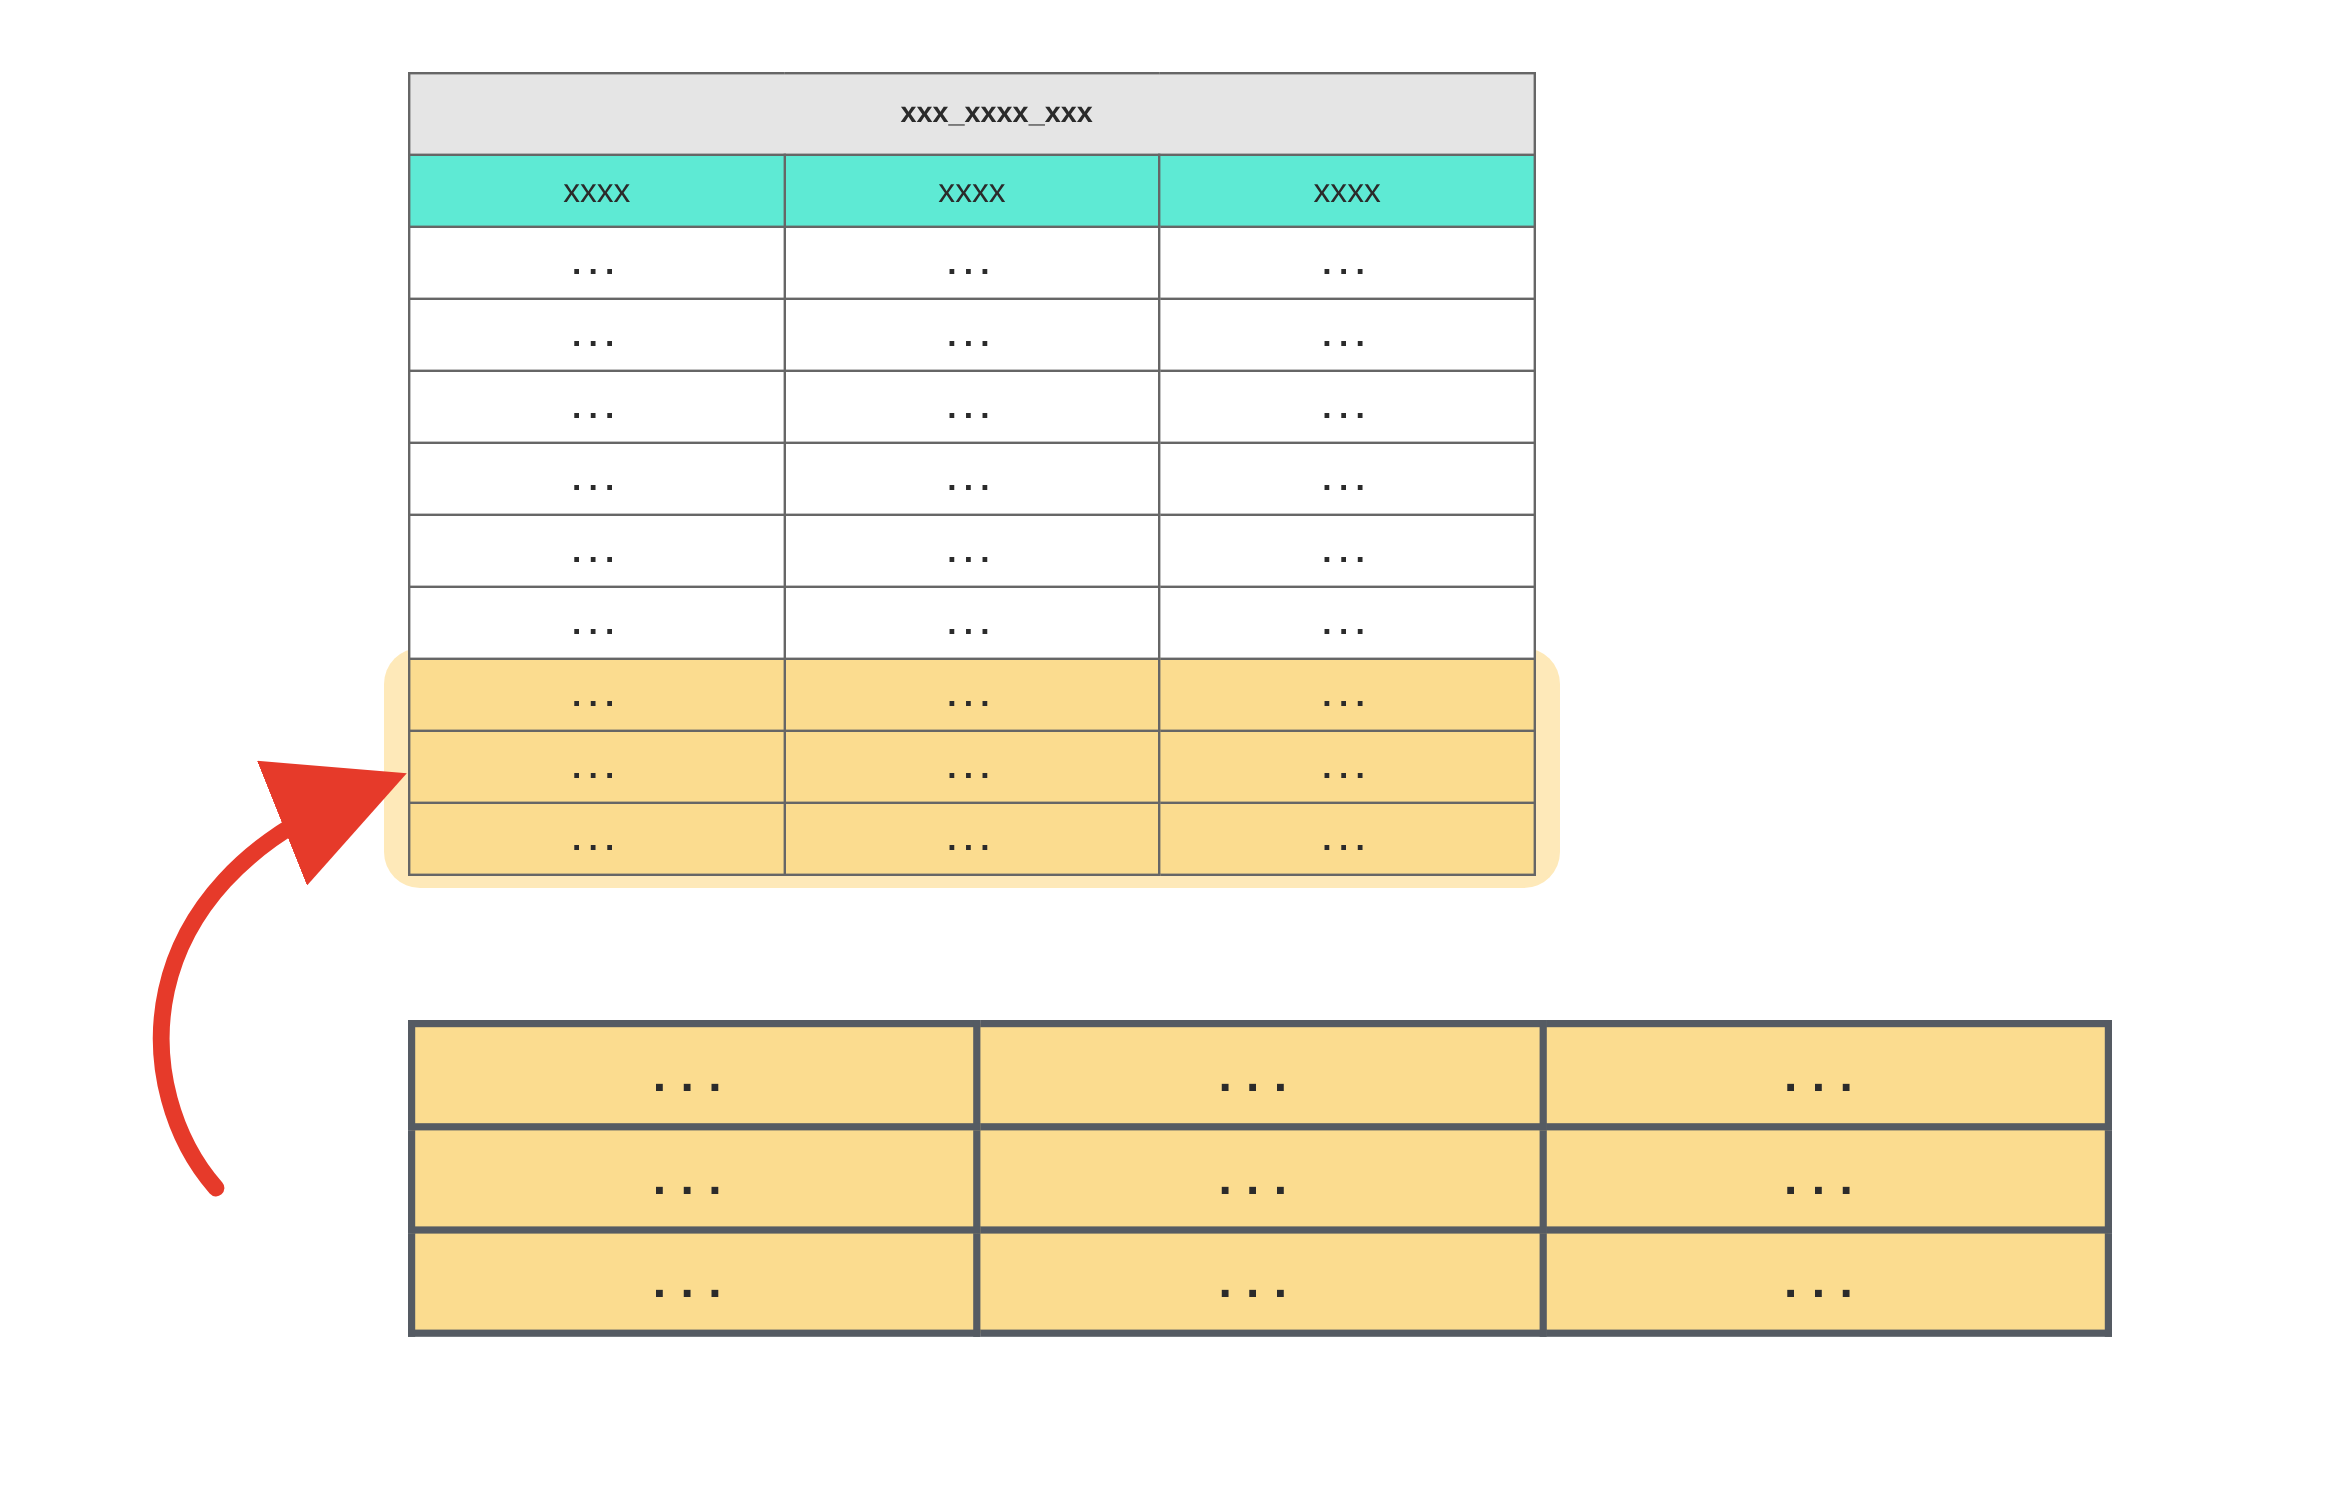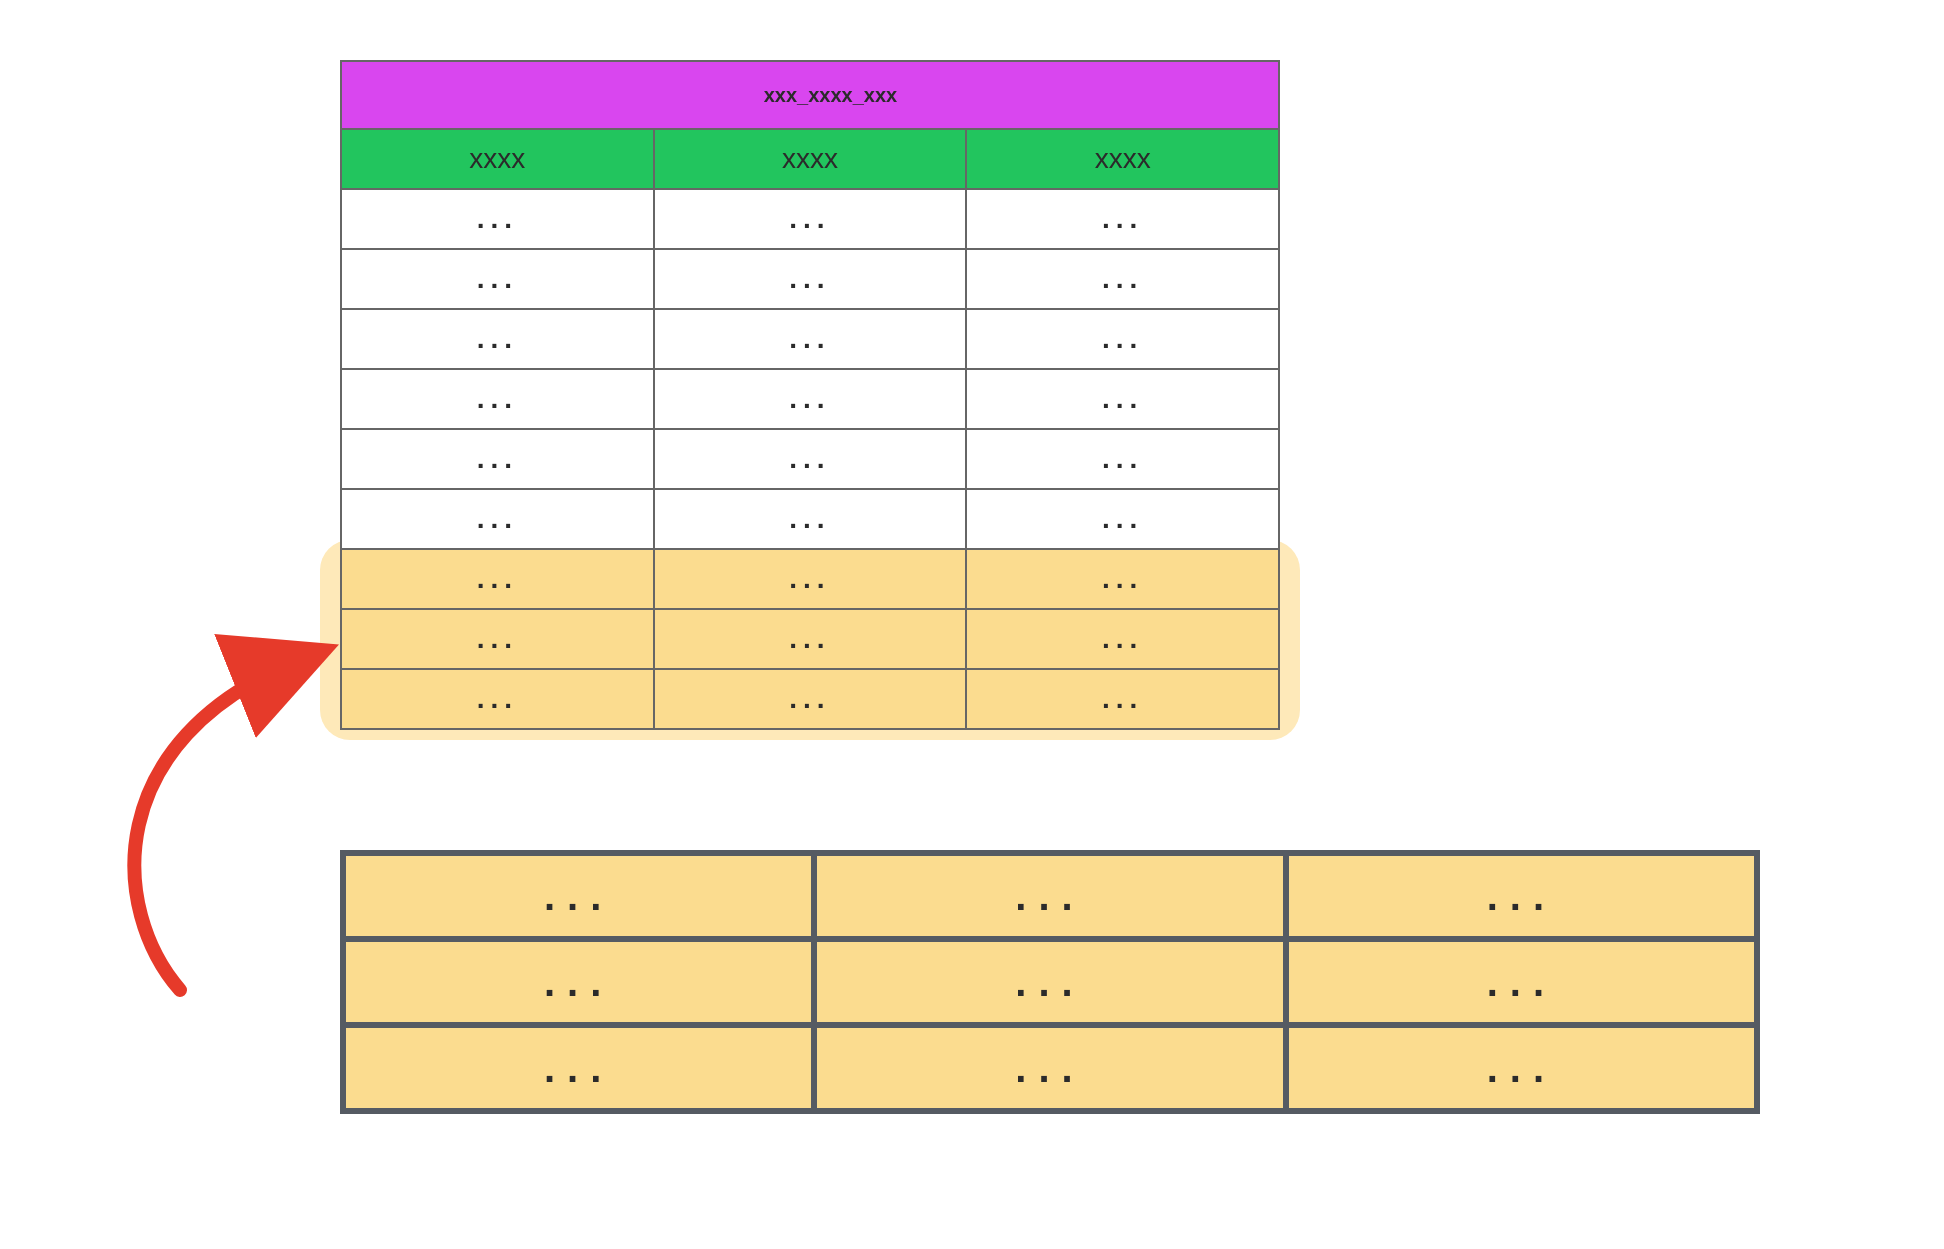--- a/index.html
+++ b/index.html
@@ -38,29 +38,29 @@
   .top-table td {
     border: 2px solid #666;
     text-align: center;
     font-size: 28px;
     color: #2b2b2b;
     height: 50px;
     padding: 4px 0;
   }
 
   .top-table .title-row th {
-    background: #d946ef;
+    background: #e5e5e5;
     font-weight: bold;
-    font-size: 20px;
+    font-size: 24px;
     height: 58px;
     padding-left: 41px;
   }
 
   .top-table .header-row th {
-    background: #22c55e;
+    background: #5eead4;
     font-weight: normal;
     font-size: 28px;
     height: 50px;
   }
 
   .top-table .data-row td {
     background: #ffffff;
   }
 
   .top-table .highlight-row td {

